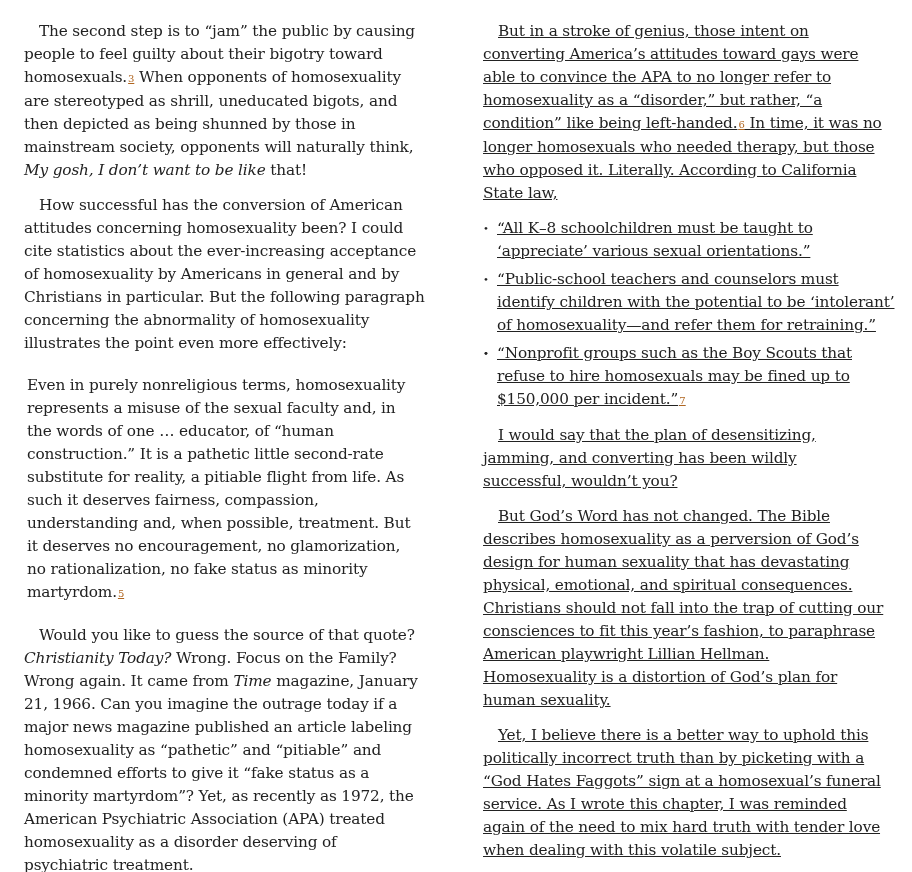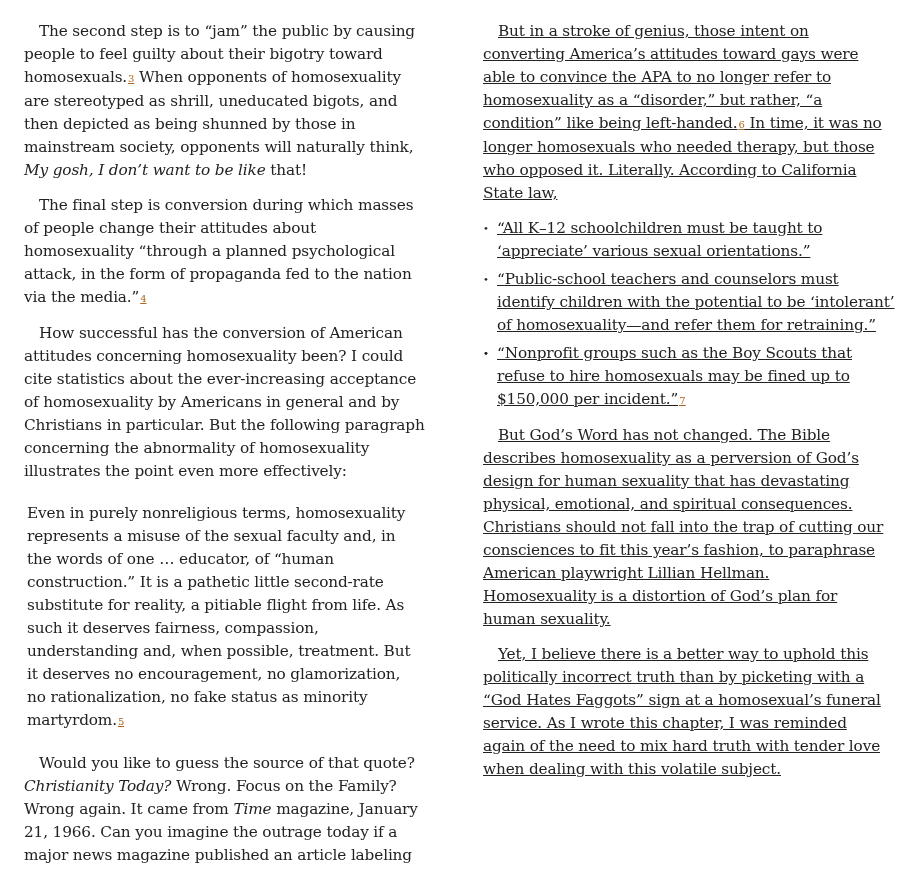--- a/index.html
+++ b/index.html
@@ -30,34 +30,34 @@
   ul.bullets li .bullet {
     position: absolute; left: 12px; top: 0; font-size: 10px;
   }
 </style>
 </head>
 <body>
 
 <div class="col left">
   <p class="indent"><span>The second step is to “jam” the public by causing people to feel guilty about their bigotry toward homosexuals.</span><a class="fn" style="color: rgb(176, 101, 31);">3</a><span> When opponents of homosexuality are stereotyped as shrill, uneducated bigots, and then depicted as being shunned by those in mainstream society, opponents will naturally think, </span><em>My gosh, I don’t want to be like</em><span> that!</span></p>
 
-  <p class="indent"><span>The final step is conversion during which masses of people change their attitudes about homosexuality “through a planned psychological attack, in the form of propaganda fed to the nation via the media.”</span><a class="fn" style="color: rgb(176, 101, 31);">4</a></p>
 
   <p class="indent">How successful has the conversion of American attitudes concerning homosexuality been? I could cite statistics about the ever-increasing acceptance of homosexuality by Americans in general and by Christians in particular. But the following paragraph concerning the abnormality of homosexuality illustrates the point even more effectively:</p>
 
   <div class="blockquote"><span>Even in purely nonreligious terms, homosexuality represents a misuse of the sexual faculty and, in the words of one … educator, of “human construction.” It is a pathetic little second-rate substitute for reality, a pitiable flight from life. As such it deserves fairness, compassion, understanding and, when possible, treatment. But it deserves no encouragement, no glamorization, no rationalization, no fake status as minority martyrdom.</span><a class="fn" style="color: rgb(176, 101, 31);">5</a></div>
 
   <p class="indent"><span>Would you like to guess the source of that quote? </span><em>Christianity Today?</em><span> Wrong. Focus on the Family? Wrong again. It came from </span><em>Time</em><span> magazine, January 21, 1966. Can you imagine the outrage today if a major news magazine published an article labeling homosexuality as “pathetic” and “pitiable” and condemned efforts to give it “fake status as a minority martyrdom”? Yet, as recently as 1972, the American Psychiatric Association (APA) treated homosexuality as a disorder deserving of psychiatric treatment.</span></p>
 </div>
 
 <div class="col right">
   <p class="indent"><span>But in a stroke of genius, those intent on converting America’s attitudes toward gays were able to convince the APA to no longer refer to homosexuality as a “disorder,” but rather, “a condition” like being left-handed.</span><a class="fn" style="color: rgb(176, 101, 31);">6</a><span> In time, it was no longer homosexuals who needed therapy, but those who opposed it. Literally. According to California State law,</span></p>
 
   <ul class="bullets">
-    <li><span class="bullet">•</span><span>“All K–12 schoolchildren must be taught to ‘appreciate’ various sexual orientations.”</span></li>
+    <li><span class="bullet">•</span><span>“All K–8 schoolchildren must be taught to ‘appreciate’ various sexual orientations.”</span></li>
     <li><span class="bullet">•</span><span>“Public-school teachers and counselors must identify children with the potential to be ‘intolerant’ of homosexuality—and refer them for retraining.”</span></li>
     <li><span class="bullet">•</span></li>
     <li><span class="bullet">•</span><span>“Nonprofit groups such as the Boy Scouts that refuse to hire homosexuals may be fined up to $150,000 per incident.”</span><a class="fn" style="color: rgb(176, 101, 31);">7</a></li>
   </ul>
 
+  <p class="indent">I would say that the plan of desensitizing, jamming, and converting has been wildly successful, wouldn’t you?</p>
   <p class="indent">But God’s Word has not changed. The Bible describes homosexuality as a perversion of God’s design for human sexuality that has devastating physical, emotional, and spiritual consequences. Christians should not fall into the trap of cutting our consciences to fit this year’s fashion, to paraphrase American playwright Lillian Hellman. Homosexuality is a distortion of God’s plan for human sexuality.</p>
   <p class="indent">Yet, I believe there is a better way to uphold this politically incorrect truth than by picketing with a “God Hates Faggots” sign at a homosexual’s funeral service. As I wrote this chapter, I was reminded again of the need to mix hard truth with tender love when dealing with this volatile subject.</p>
 </div>
 
 </body></html>

